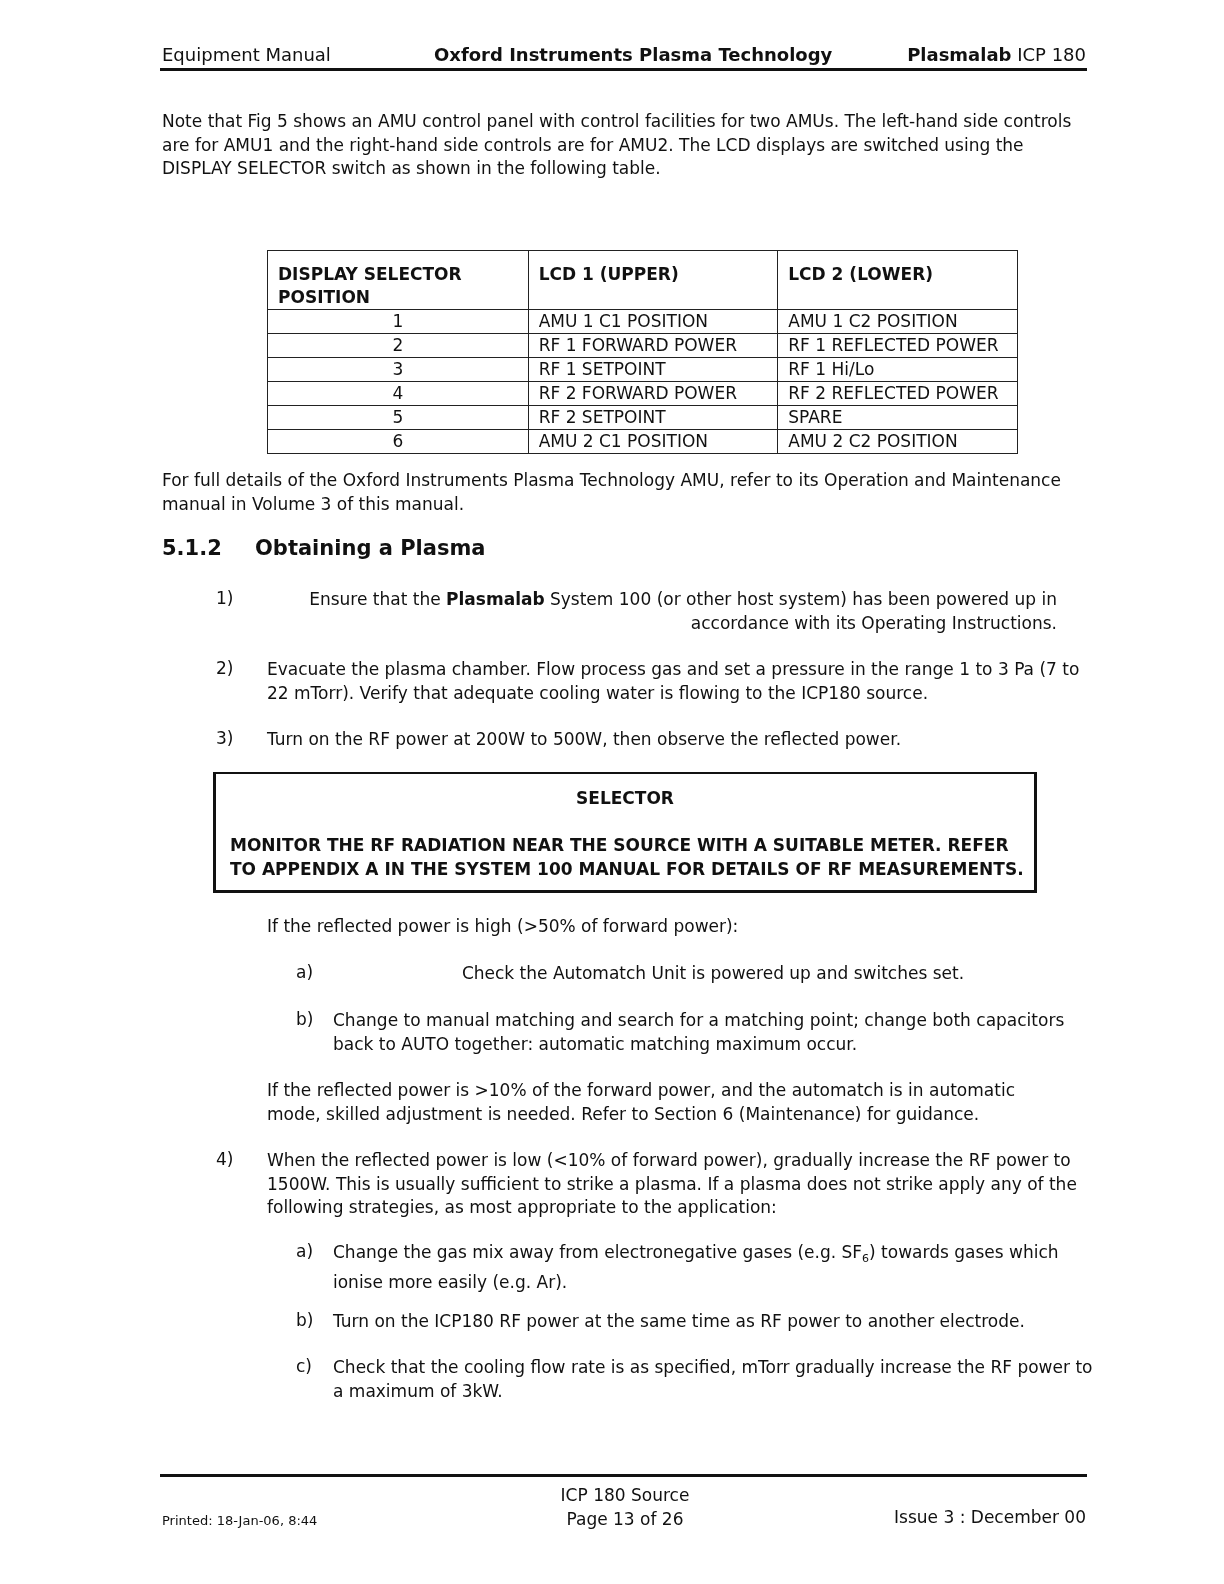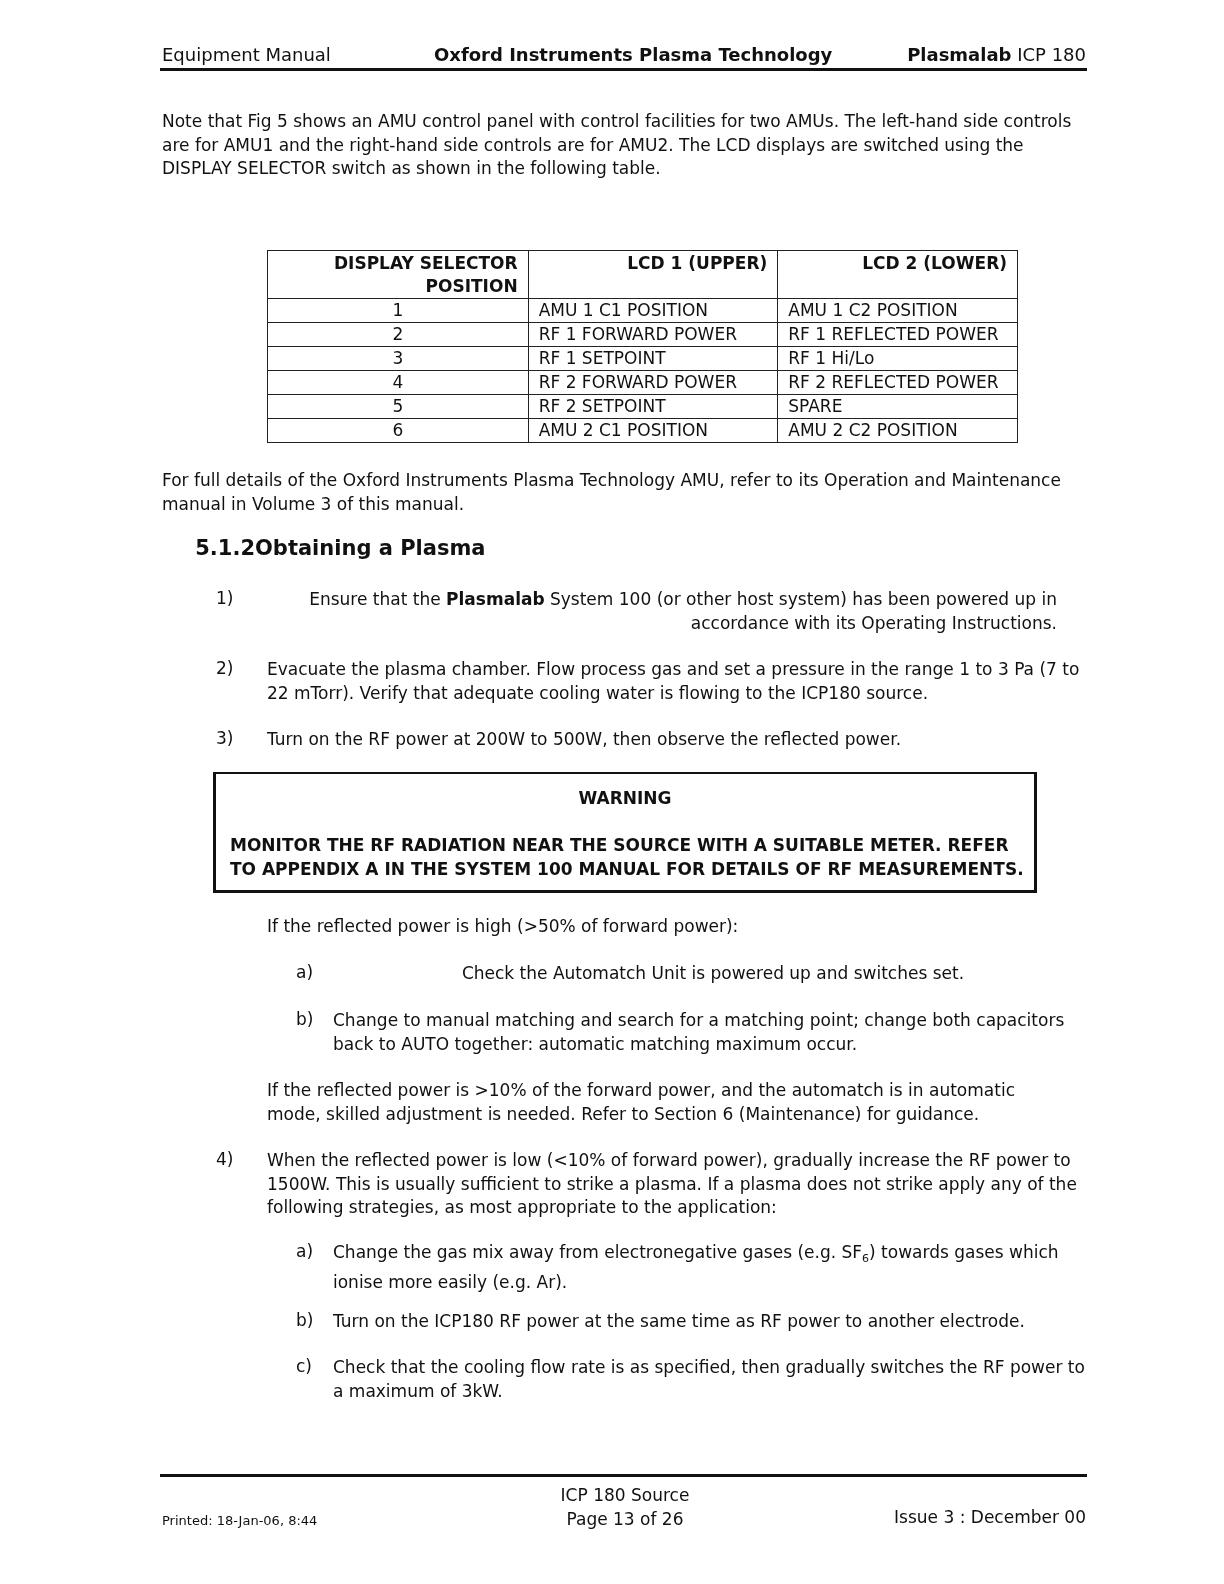--- a/index.html
+++ b/index.html
@@ -13,25 +13,25 @@
   .header .center { position: absolute; left: 272px; top: 0; font-weight: bold; }
   .header .right { position: absolute; right: 0; top: 0; }
   .header-rule { left: 160px; top: 68px; width: 927px; height: 3px; background: #111; }
   p.para { margin: 0; line-height: 23.5px; }
   .intro { left: 162px; top: 110px; width: 930px; }
   table.sel {
     position: absolute; left: 267px; top: 250px; width: 751px;
     border-collapse: collapse; font-size: 17px;
   }
   table.sel th, table.sel td { border: 1.5px solid #222; padding: 0 10px; line-height: 23px; }
-  table.sel th { font-weight: bold; text-align: right; vertical-align: top; padding-top: 1px; }
+  table.sel th { font-weight: bold; text-align: left; vertical-align: top; padding-top: 12px; }
   table.sel td.num { text-align: center; }
   .fulldetails { left: 162px; top: 469px; width: 900px; }
   .sec-heading { left: 162px; top: 536px; font-size: 21px; font-weight: bold; }
-  .sec-heading .secnum { display: inline-block; width: 93px; text-align: right; }
+  .sec-heading .secnum { display: inline-block; width: 93px; }
   .item { position: absolute; }
   .item .n { position: absolute; left: 0; top: 0; }
   .item .t { position: absolute; line-height: 23.5px; }
   .warn {
     left: 213px; top: 772px; width: 818px; height: 116px;
     border: 2px solid #111; border-top-width: 2px; border-left-width: 3px; border-right-width: 3px; border-bottom-width: 3px;
     font-weight: bold; font-size: 17px;
   }
   .warn .title { position: absolute; left: 0; right: 0; top: 14px; text-align: center; }
   .warn .body { position: absolute; left: 14px; top: 60px; line-height: 23.5px; }
@@ -115,21 +115,21 @@
   <span class="n">2)</span>
   <p class="t" style="left:51px; top:0; width:830px; margin:0;">Evacuate the plasma chamber. Flow process gas and set a pressure in the range 1 to 3 Pa (7 to 22 mTorr).  Verify that adequate cooling water is flowing to the ICP180 source.</p>
 </div>
 
 <div class="item" style="left:216px; top:728px;">
   <span class="n">3)</span>
   <p class="t" style="left:51px; top:0; width:820px; margin:0;">Turn on the RF power at 200W to 500W, then observe the reflected power.</p>
 </div>
 
 <div class="abs warn">
-  <div class="title">WARNING</div>
+  <div class="title">SELECTOR</div>
   <div class="body">
     <div>MONITOR THE RF RADIATION NEAR THE SOURCE WITH A SUITABLE METER. REFER</div>
     <div>TO APPENDIX A IN THE SYSTEM 100 MANUAL FOR DETAILS OF RF MEASUREMENTS.</div>
   </div>
 </div>
 
 <p class="abs para" style="left:267px; top:915px;">If the reflected power is high (&gt;50% of forward power):</p>
 
 <div class="item" style="left:296px; top:962px;">
   <span class="n">a)</span>
@@ -153,21 +153,21 @@
   <p class="t" style="left:37px; top:0; width:760px; margin:0;"><span>Change the gas mix away from electronegative gases (e.g. SF</span><sub>6</sub><span>) towards gases which ionise more easily (e.g. Ar).</span></p>
 </div>
 
 <div class="item" style="left:296px; top:1310px;">
   <span class="n">b)</span>
   <p class="t" style="left:37px; top:0; width:760px; margin:0;">Turn on the ICP180 RF power at the same time as RF power to another electrode.</p>
 </div>
 
 <div class="item" style="left:296px; top:1356px;">
   <span class="n">c)</span>
-  <p class="t" style="left:37px; top:0; width:760px; margin:0;">Check that the cooling flow rate is as specified, then gradually switches the RF power to a maximum of 3kW.</p>
+  <p class="t" style="left:37px; top:0; width:760px; margin:0;">Check that the cooling flow rate is as specified, mTorr gradually increase the RF power to a maximum of 3kW.</p>
 </div>
 
 <div class="abs footer-rule"></div>
 <div class="abs footer-left">Printed: 18-Jan-06, 8:44</div>
 <div class="abs footer-center">
   <div>ICP 180 Source</div>
   <div>Page 13 of 26</div>
 </div>
 <div class="abs footer-right">Issue 3  : December 00</div>
 

